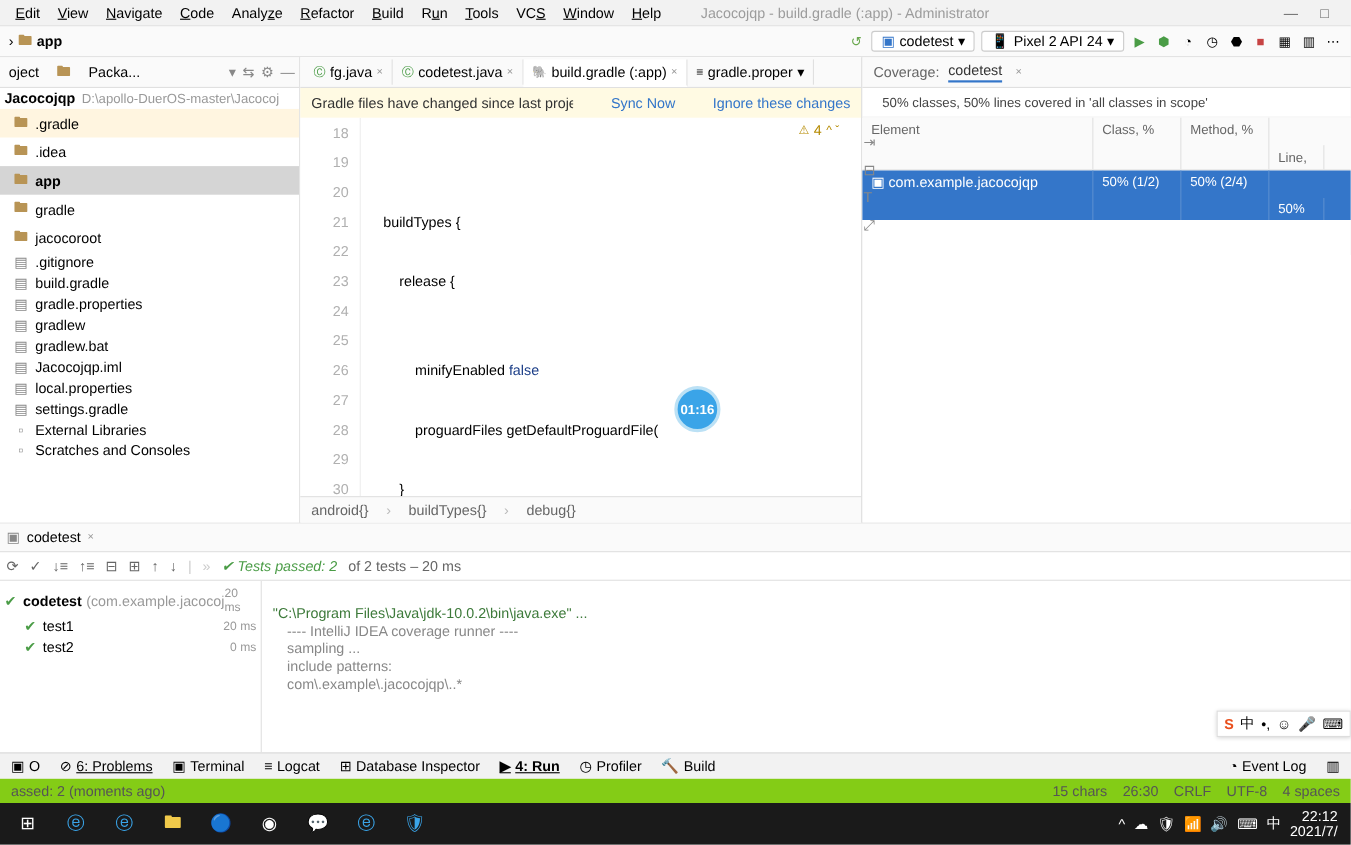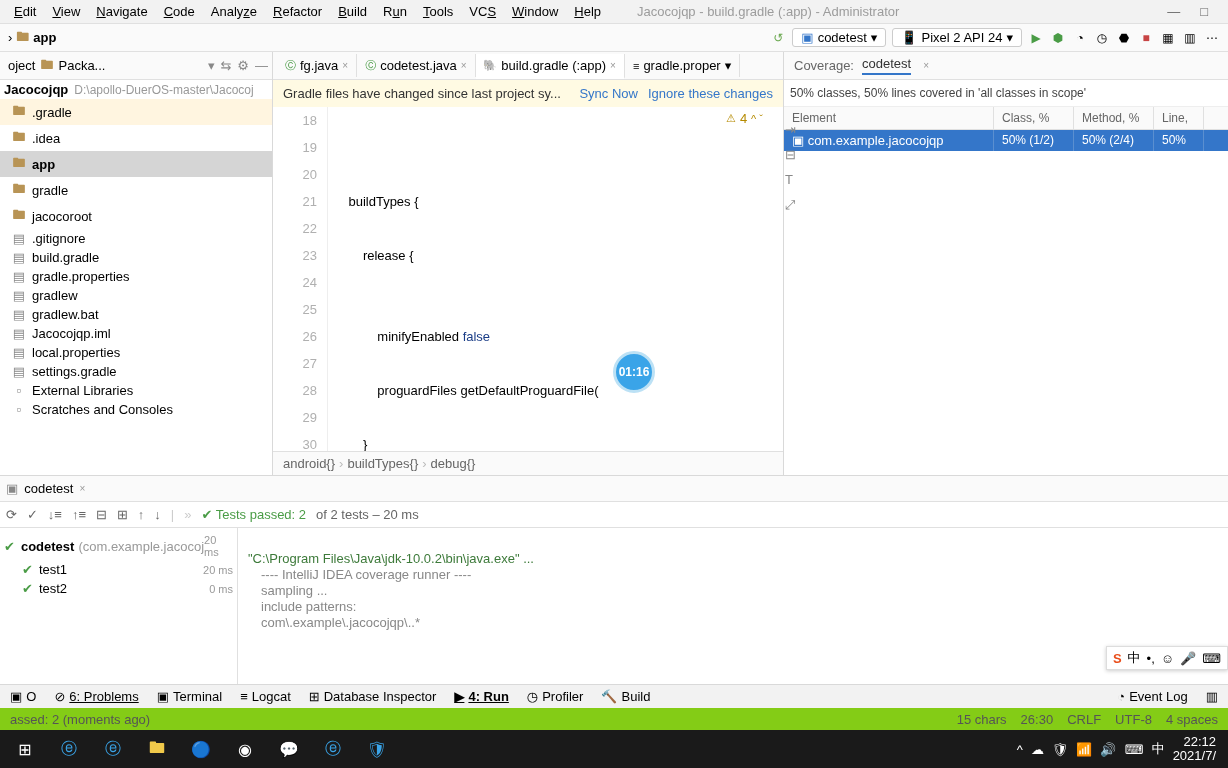--- a/index.html
+++ b/index.html
@@ -13,68 +13,68 @@
 .navpath { display:flex; align-items:center; gap:4px; }
 .navpath .folder-icon { color:#b89455; }
 .toolrow { margin-left:auto; display:flex; align-items:center; gap:6px; }
 .tool-btn { border:1px solid #ccc; background:#fff; padding:1px 8px; border-radius:3px; display:flex; align-items:center; gap:4px; font-size:12px; }
 .tool-icon { width:16px; height:16px; display:inline-flex; align-items:center; justify-content:center; font-size:12px; }
 .runicon { color:#4a9c46; }
 .bugicon { color:#4a9c46; }
 .sync { color:#6aa84f; }
 .main { display:flex; height:423px; }
 .leftcol { width:273px; display:flex; flex-direction:column; border-right:1px solid #d9d9d9; }
-.lefttabs { height:28px; display:flex; align-items:center; padding:0 4px; gap:1px; border-bottom:1px solid #e0e0e0; background:#fafafa; }
+.lefttabs { height:28px; display:flex; align-items:center; padding:0 4px; gap:12px; border-bottom:1px solid #e0e0e0; background:#fafafa; }
 .lefttabs .tab { padding:0 4px; }
 .lefttabs .ctls { margin-left:auto; display:flex; gap:6px; color:#888; }
 .proj-head { display:flex; align-items:center; padding:2px 4px; gap:6px; background:#fff; }
 .proj-head .proj-name { font-weight:bold; }
 .proj-head .proj-path { color:#999; font-size:12px; overflow:hidden; white-space:nowrap; }
 .tree { background:#fff; flex:1; overflow:auto; }
 .tree-item { padding:2px 4px 2px 12px; display:flex; align-items:center; gap:6px; }
 .tree-item.sel { background:#d5d5d5; }
 .tree-item.sel2 { background:#fff5e0; }
 .tree-item .ficon { width:14px; text-align:center; color:#b89455; }
 .tree-item .ficon.grey { color:#888; }
 .centercol { width:510px; display:flex; flex-direction:column; background:#fff; }
 .edtabs { height:28px; display:flex; align-items:center; padding:0 4px; gap:0; border-bottom:1px solid #e0e0e0; background:#fafafa; }
 .edtab { padding:4px 8px; display:flex; align-items:center; gap:4px; border-right:1px solid #e0e0e0; }
 .edtab.active { background:#fff; border-bottom:2px solid #fff; margin-bottom:-1px; }
 .edtab .close { color:#999; font-size:10px; }
 .edtab .tabicon { font-size:11px; }
 .banner { background:#fffae3; padding:6px 10px; display:flex; align-items:center; gap:10px; font-size:12px; }
 .banner .msg { flex:1; color:#333; overflow:hidden; white-space:nowrap; }
-.banner a { color:#3476c9; text-decoration:none; }
+.banner a { color:#3476c9; text-decoration:none;margin-left:24px; }
 .editor { flex:1; display:flex; position:relative; overflow:hidden; }
 .gutter { width:55px; background:#fff; border-right:1px solid #eee; text-align:right; padding-right:10px; color:#b0b0b0; font-family:Consolas,monospace; font-size:14px; line-height:27px; }
 .code { flex:1; font-family:Consolas,monospace; font-size:14px; line-height:27px; padding-left:6px; white-space:pre; position:relative; }
 .code .lit { color:#1a3d87; }
 .warn-marker { position:absolute; top:4px; right:20px; font-size:11px; color:#b58a00; display:flex; align-items:center; gap:4px; }
 .timer { position:absolute; bottom:58px; left:340px; width:42px; height:42px; border-radius:50%; background:#3aa4e8; color:#fff; display:flex; align-items:center; justify-content:center; font-size:12px; font-weight:bold; border:3px solid #bce1f5; }
-.breadcrumb { height:24px; border-top:1px solid #e0e0e0; display:flex; align-items:center; padding:0 10px; gap:4px; font-size:12px; color:#666; background:#fafafa; }
+.breadcrumb { height:24px; border-top:1px solid #e0e0e0; display:flex; align-items:center; padding:0 10px; gap:16px; font-size:12px; color:#666; background:#fafafa; }
 .breadcrumb .sep { color:#bbb; }
 .rightcol { flex:1; display:flex; flex-direction:column; border-left:1px solid #d9d9d9; }
 .covhead { height:28px; display:flex; align-items:center; padding:0 10px; gap:8px; background:#fafafa; border-bottom:1px solid #e0e0e0; }
 .covhead .covlabel { color:#666; }
 .covhead .covname { color:#333; border-bottom:2px solid #3476c9; padding-bottom:2px; }
 .covhead .close { margin-left:4px; color:#999; font-size:10px; }
-.covinfo { padding:6px 6px; font-size:12px; color:#444; background:#fff; border-bottom:1px solid #eee; }
+.covinfo { padding:6px 18px; font-size:12px; color:#444; background:#fff; border-bottom:1px solid #eee; }
 .covtable { background:#fff; flex:1; }
 .covth { display:flex; border-bottom:1px solid #e0e0e0; background:#fafafa; }
 .covth > div { padding:4px 8px; border-right:1px solid #e0e0e0; font-size:12px; color:#666; }
 .covrow { display:flex; background:#3476c9; color:#fff; }
 .covrow > div { padding:3px 8px; border-right:1px solid #5a8fd0; font-size:12px; }
 .col-e { width:210px; }
 .col-c { width:80px; }
 .col-m { width:80px; }
-.col-l { width:50px; }
+.col-l { width:50px;margin-top:25px; }
 .testpanel { border-top:1px solid #d9d9d9; height:209px; display:flex; flex-direction:column; background:#fff; }
 .testtabs { height:26px; display:flex; align-items:center; padding:0 6px; gap:6px; border-bottom:1px solid #e0e0e0; background:#fafafa; }
 .testtool { height:26px; display:flex; align-items:center; padding:0 6px; gap:10px; border-bottom:1px solid #e0e0e0; font-size:12px; color:#666; }
-.testtool .passmsg { color:#4a9c46; }
+.testtool .passmsg { color:#4a9c46;font-style:italic; }
 .testbody { flex:1; display:flex; overflow:hidden; }
 .testtree { width:238px; border-right:1px solid #e0e0e0; padding:4px; font-size:12px; }
 .testtree .tline { display:flex; align-items:center; padding:2px 0; }
 .testtree .ok { color:#4a9c46; margin-right:6px; }
 .testtree .dur { margin-left:auto; color:#999; font-size:11px; }
 .testout { flex:1; font-family:Consolas,monospace; font-size:14px; padding:6px 10px; color:#3d7a3a; white-space:pre; overflow:hidden; }
 .testout .grey { color:#888;margin-left:13px; }
 .bottombar { height:24px; display:flex; align-items:center; padding:0 10px; gap:18px; font-size:12px; background:#f2f2f2; border-top:1px solid #d9d9d9; }
 .bottombar .btab { display:flex; align-items:center; gap:4px; }
 .bottombar .btab.active { font-weight:bold; text-decoration:underline; }

